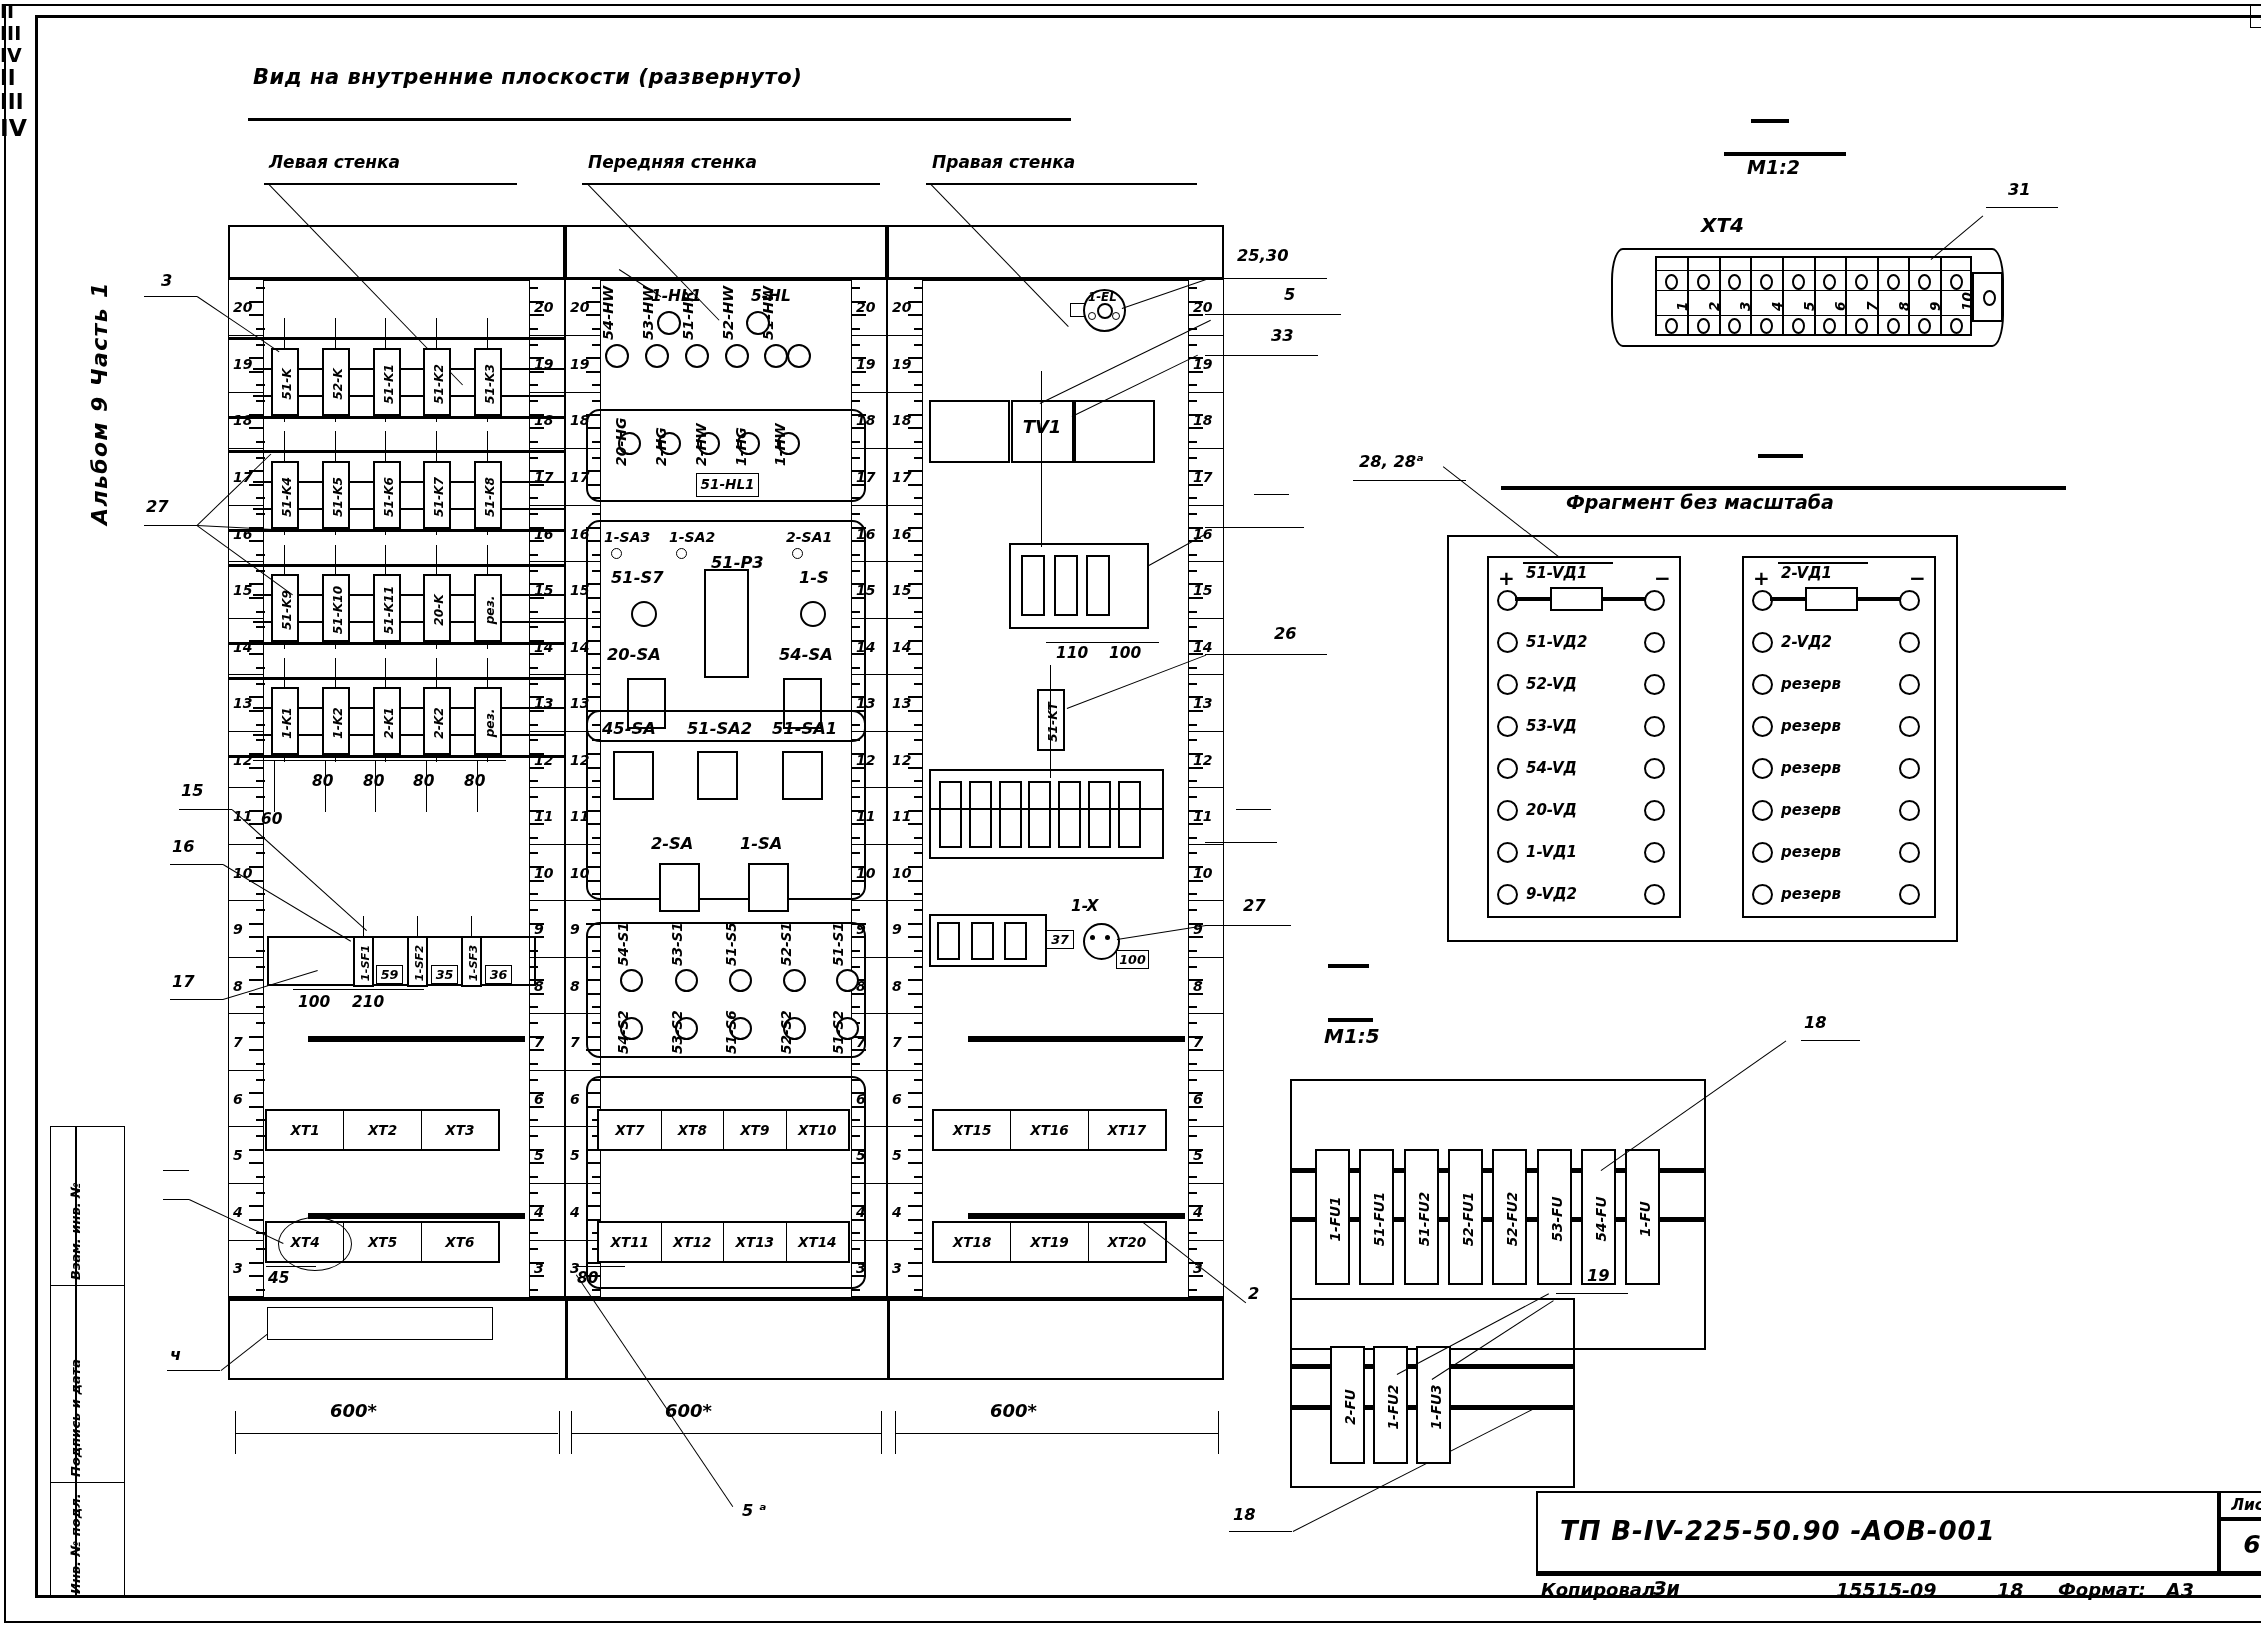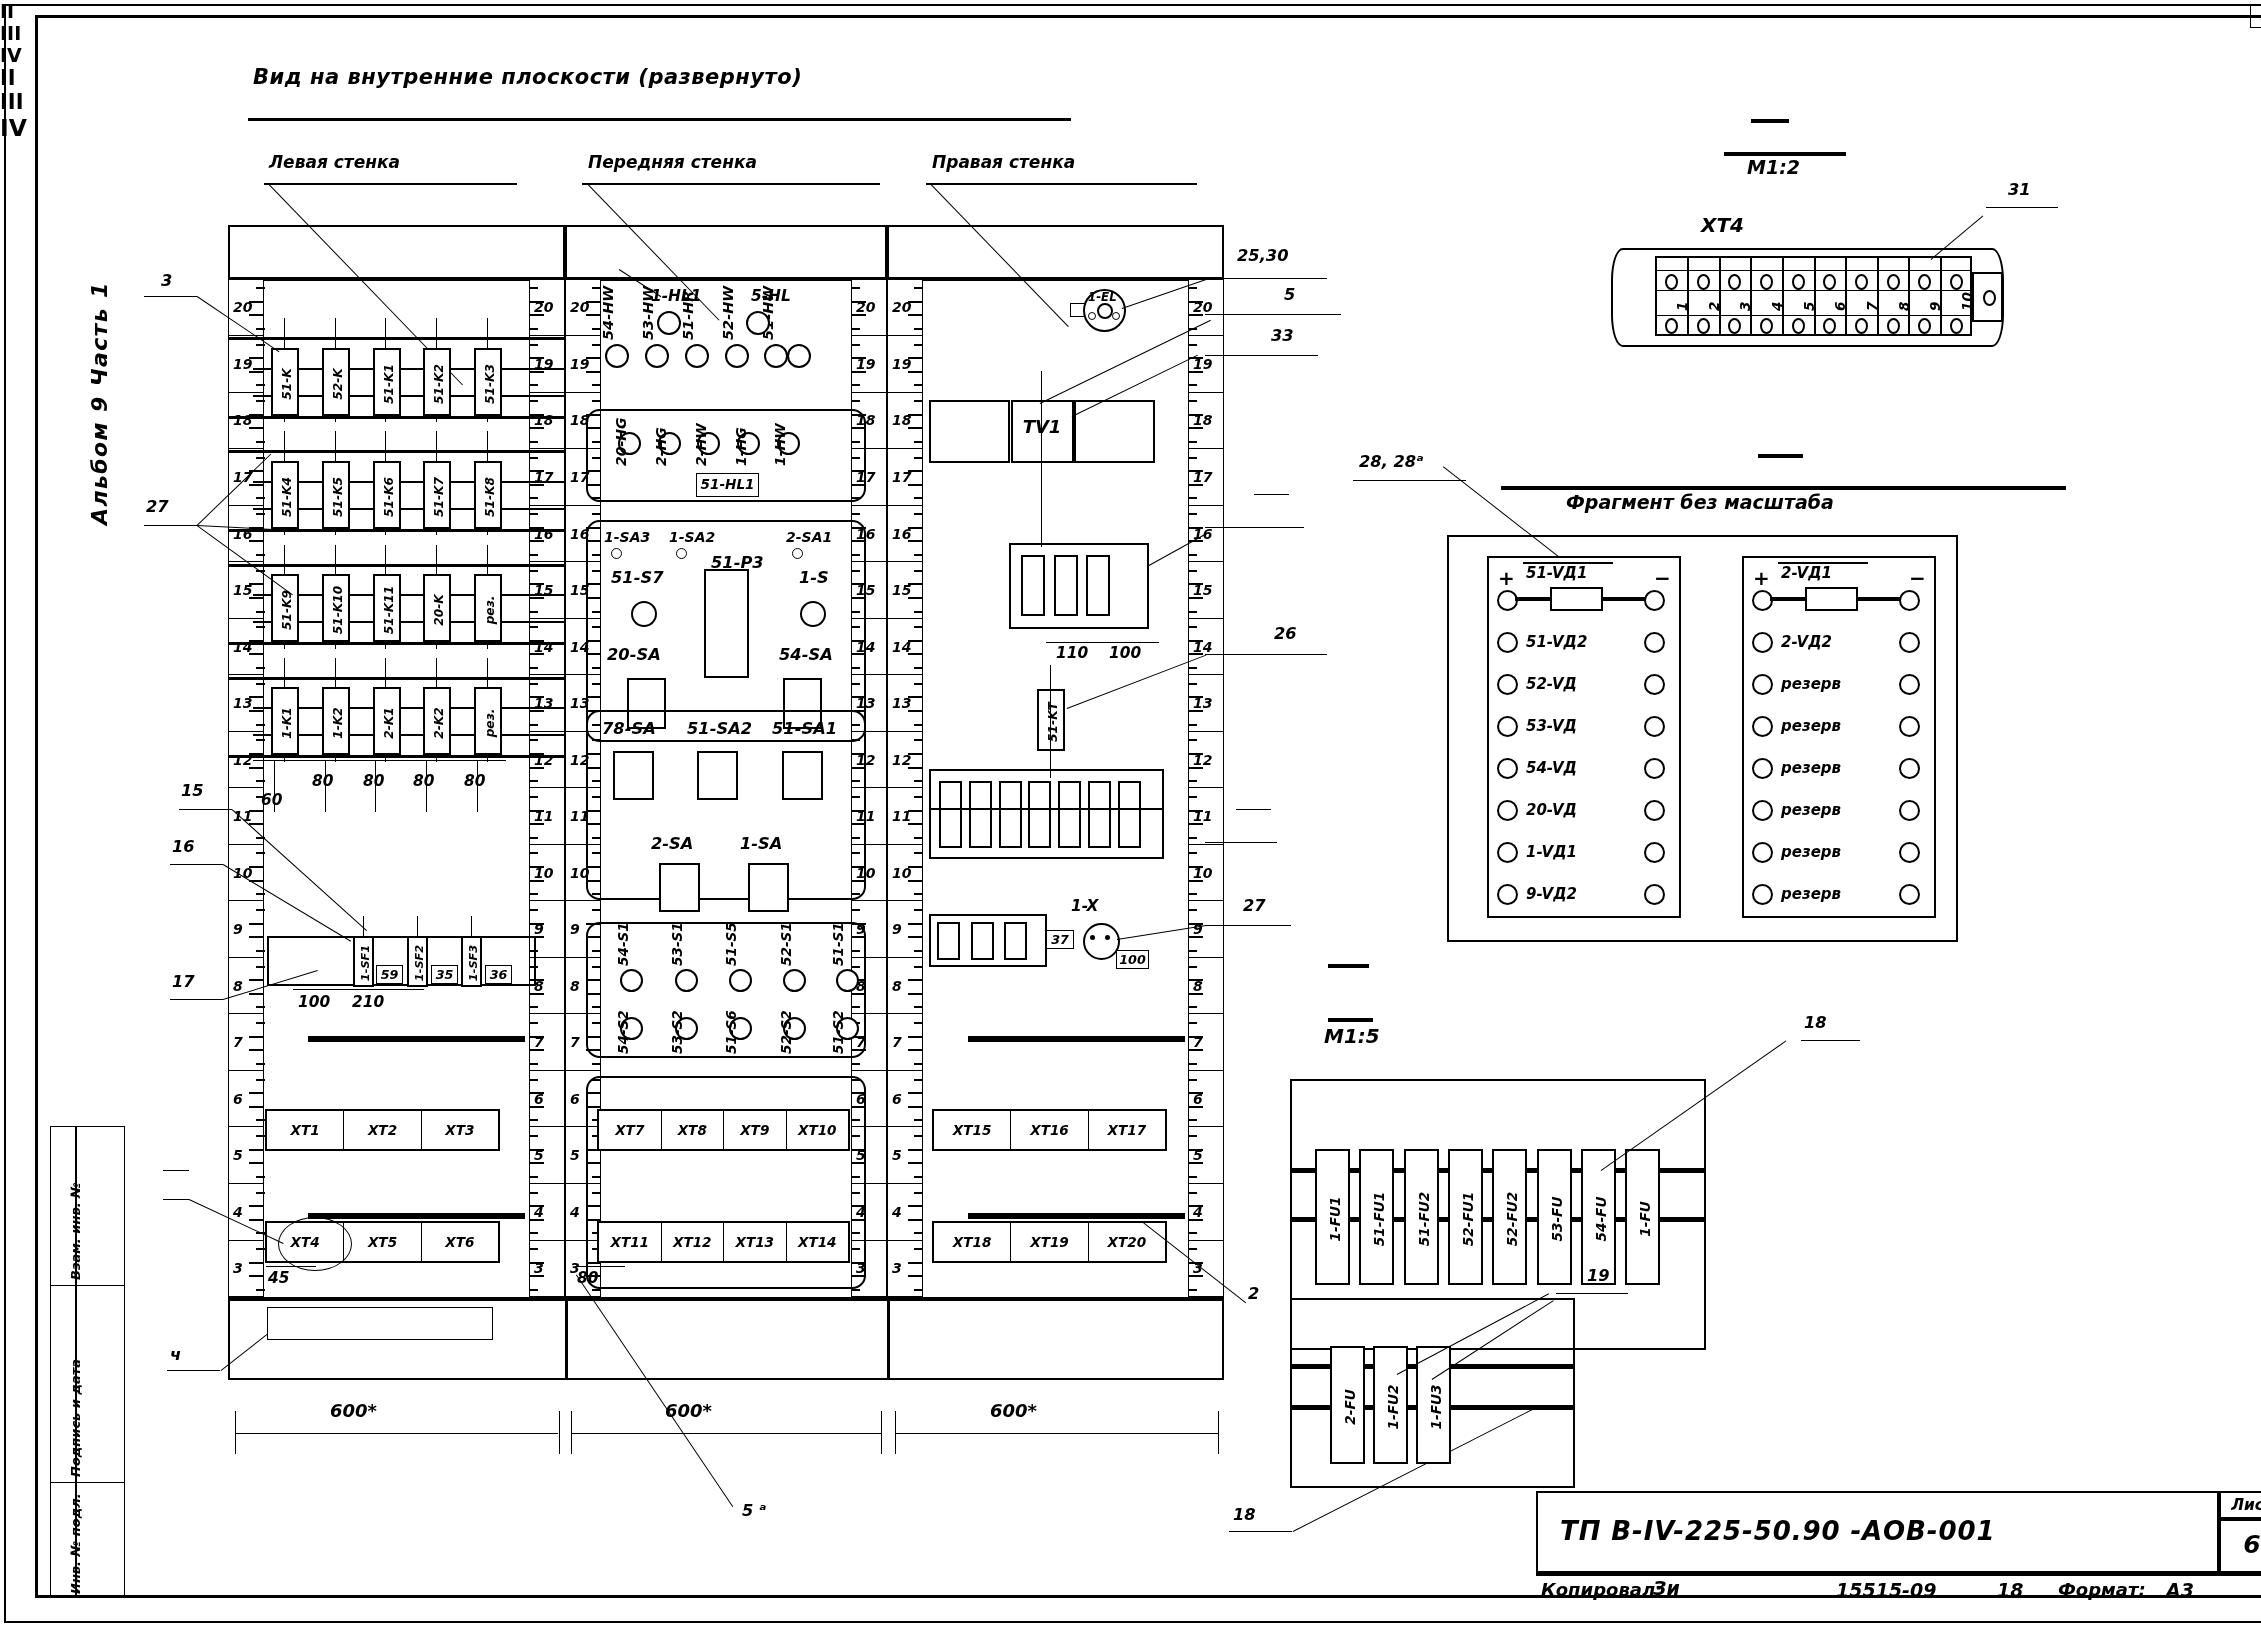--- a/index.html
+++ b/index.html
@@ -874,21 +874,21 @@
       <div class="relay" style="left:423px;top:687px;width:28px;height:68px;">
         <span style="left:14px;top:34px;">2-K2</span>
       </div>
       <div class="vhair" style="left:487px;top:658px;height:104px;"></div>
       <div class="relay" style="left:474px;top:687px;width:28px;height:68px;">
         <span style="left:14px;top:34px;">рез.</span>
       </div>
     </div>
 
   <div id="left-pitch">
-      <div class="dimtxt" style="left:261px;top:791px;">60</div>
+      <div class="dimtxt" style="left:261px;top:810px;">60</div>
       <div class="vhair" style="left:274px;top:760px;height:52px;"></div>
       <div class="dimtxt" style="left:312px;top:772px;">80</div>
       <div class="vhair" style="left:325px;top:760px;height:52px;"></div>
       <div class="dimtxt" style="left:363px;top:772px;">80</div>
       <div class="vhair" style="left:375px;top:760px;height:52px;"></div>
       <div class="dimtxt" style="left:413px;top:772px;">80</div>
       <div class="vhair" style="left:426px;top:760px;height:52px;"></div>
       <div class="dimtxt" style="left:464px;top:772px;">80</div>
       <div class="vhair" style="left:477px;top:760px;height:52px;"></div>
       <div class="hair" style="left:253px;top:760px;width:253px;"></div>
@@ -984,21 +984,21 @@
   <div class="lamp" style="left:631px;top:601px;width:22px;height:22px;"></div>
   <div class="lamp" style="left:800px;top:601px;width:22px;height:22px;"></div>
   <div class="bx2" style="left:704px;top:569px;width:45px;height:109px;"></div>
   <div class="txt" style="left:607px;top:647px;font-size:16.3px;">20-SA</div>
   <div class="txt" style="left:779px;top:647px;font-size:16.3px;">54-SA</div>
   <div class="sq" style="left:627px;top:678px;width:39px;height:51px;"></div>
   <div class="sq" style="left:783px;top:678px;width:39px;height:51px;"></div>
 
   <div class="cornerbox" style="left:586px;top:710px;width:280px;height:190px;"></div>
   <div id="front-sa-row">
-      <div class="txt" style="left:602px;top:721px;font-size:16.3px;">78-SA</div>
+      <div class="txt" style="left:602px;top:721px;font-size:16.3px;">45-SA</div>
       <div class="sq" style="left:613px;top:751px;width:41px;height:49px;"></div>
       <div class="txt" style="left:687px;top:721px;font-size:16.3px;">51-SA2</div>
       <div class="sq" style="left:697px;top:751px;width:41px;height:49px;"></div>
       <div class="txt" style="left:772px;top:721px;font-size:16.3px;">51-SA1</div>
       <div class="sq" style="left:782px;top:751px;width:41px;height:49px;"></div>
     </div>
   <div id="front-sa-row2">
       <div class="txt" style="left:651px;top:836px;font-size:16.3px;">2-SA</div>
       <div class="sq" style="left:659px;top:863px;width:41px;height:49px;"></div>
       <div class="txt" style="left:740px;top:836px;font-size:16.3px;">1-SA</div>

